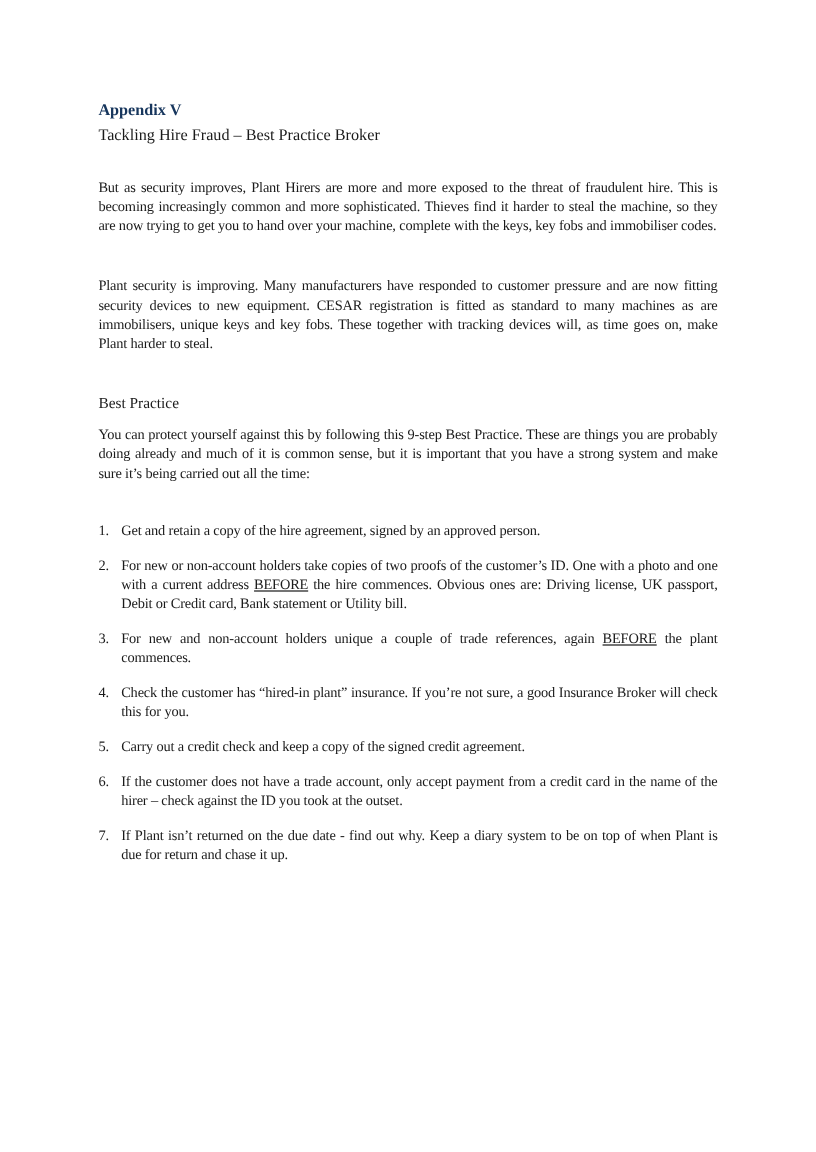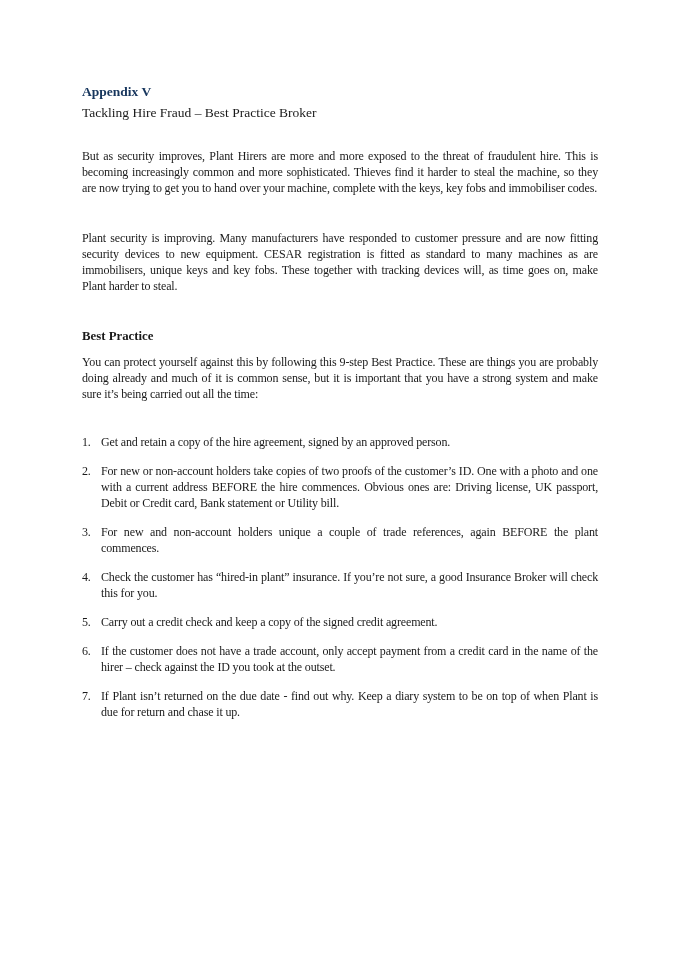--- a/index.html
+++ b/index.html
@@ -34,21 +34,21 @@
     margin:0 0 27px 0;
   }
   .para{
     font-size:12px;line-height:16px;
     letter-spacing:-0.15px;
     text-align:justify;
     margin:0 0 34px 0;
   }
   .section-heading{
     font-size:12.8px;line-height:16px;
-    font-weight:bold;
+    font-weight:normal;
     margin:12px 0 10px 0;
   }
   .intro{
     margin-bottom:32px;
   }
   ol.bp-list{
     list-style:none;
     margin:0;padding:0;
   }
   ol.bp-list li{
@@ -57,21 +57,21 @@
     letter-spacing:-0.15px;
     margin:0 0 13px 0;
   }
   ol.bp-list .num{
     flex:0 0 19px;
   }
   ol.bp-list .li-body{
     flex:1 1 auto;
     text-align:justify;
   }
-  .u{}
+  .u{text-decoration:underline;}
   .page-footer{
     position:absolute;
     left:0;right:0;top:922px;
     text-align:left;
   }
   .footer-text{
     display:inline-block;
     font-family:"Liberation Sans", sans-serif;
     font-weight:bold;
     font-size:12.5px;line-height:14px;

